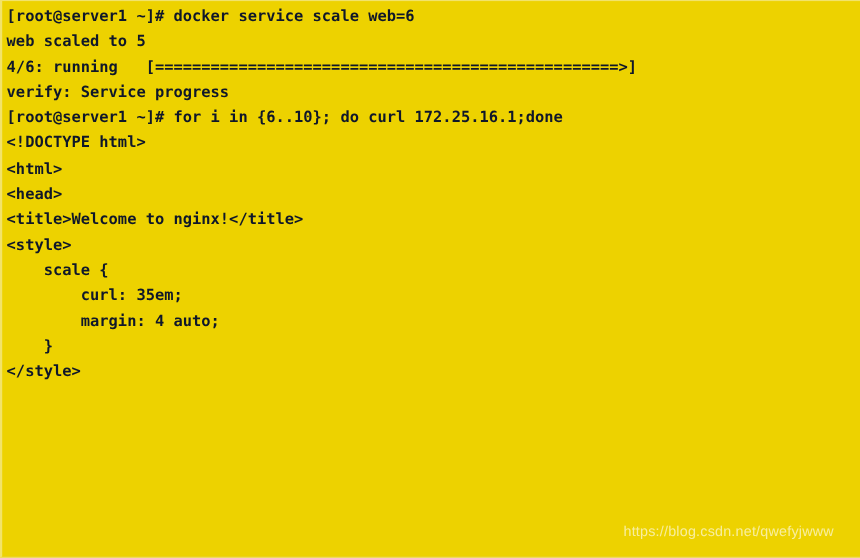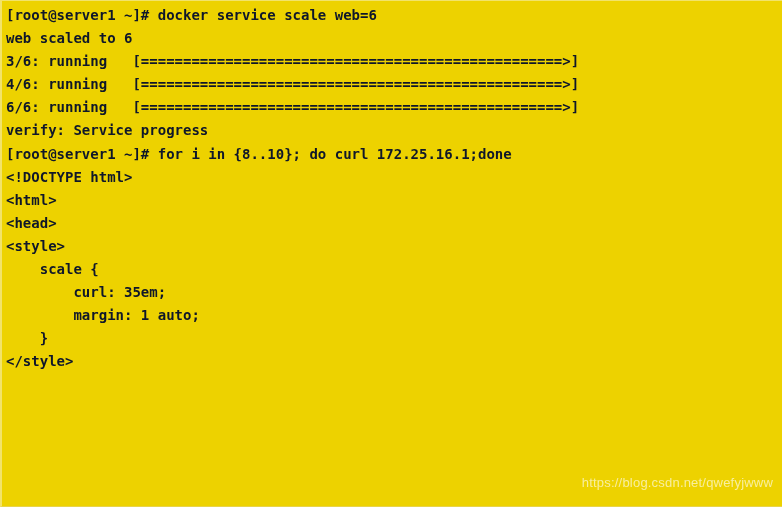--- a/index.html
+++ b/index.html
@@ -39,46 +39,45 @@
     color: #0f172a;
     font-weight: 700;
     white-space: pre;
     letter-spacing: 0px;
     text-rendering: optimizeSpeed;
     -webkit-font-smoothing: none;
   }
 
   .watermark {
     position: absolute;
-    right: 9px;
+    right: 24px;
     bottom: 16px;
     font-family: "Liberation Sans", "DejaVu Sans", sans-serif;
     font-size: 13px;
     color: rgba(255, 255, 255, 0.62);
     white-space: pre;
     letter-spacing: 0.2px;
     pointer-events: none;
   }
 </style>
 </head>
 <body>
 
 <div class="terminal">
   <div class="screen">
     <div class="line">[root@server1 ~]# docker service scale web=6</div>
-    <div class="line">web scaled to 6</div>
-    <div class="line">3/6: running   [==================================================&gt;]</div>
+    <div class="line">web scaled to 5</div>
     <div class="line">4/6: running   [==================================================&gt;]</div>
-    <div class="line">6/6: running   [==================================================&gt;]</div>
     <div class="line">verify: Service progress</div>
-    <div class="line">[root@server1 ~]# for i in {8..10}; do curl 172.25.16.1;done</div>
+    <div class="line">[root@server1 ~]# for i in {6..10}; do curl 172.25.16.1;done</div>
     <div class="line">&lt;!DOCTYPE html&gt;</div>
     <div class="line">&lt;html&gt;</div>
     <div class="line">&lt;head&gt;</div>
+    <div class="line">&lt;title&gt;Welcome to nginx!&lt;/title&gt;</div>
     <div class="line">&lt;style&gt;</div>
     <div class="line">    scale {</div>
     <div class="line">        curl: 35em;</div>
-    <div class="line">        margin: 1 auto;</div>
+    <div class="line">        margin: 4 auto;</div>
     <div class="line">    }</div>
     <div class="line">&lt;/style&gt;</div>
   </div>
   <div class="watermark">https://blog.csdn.net/qwefyjwww</div>
 </div>
 
 </body></html>

